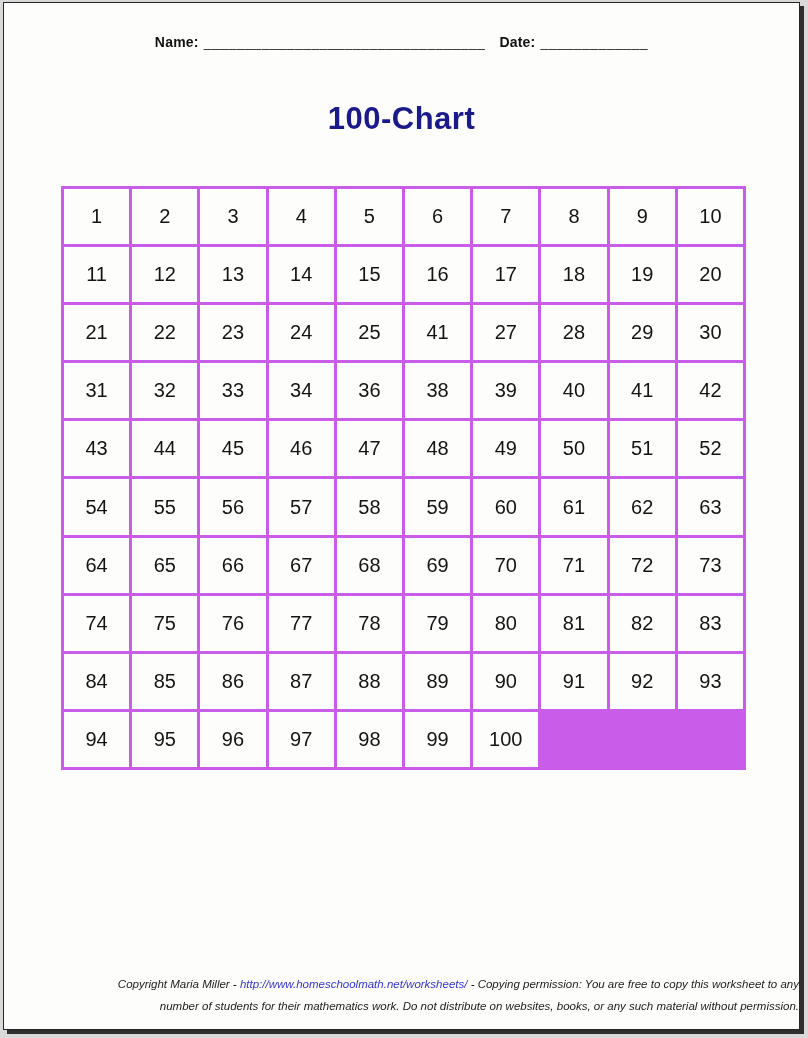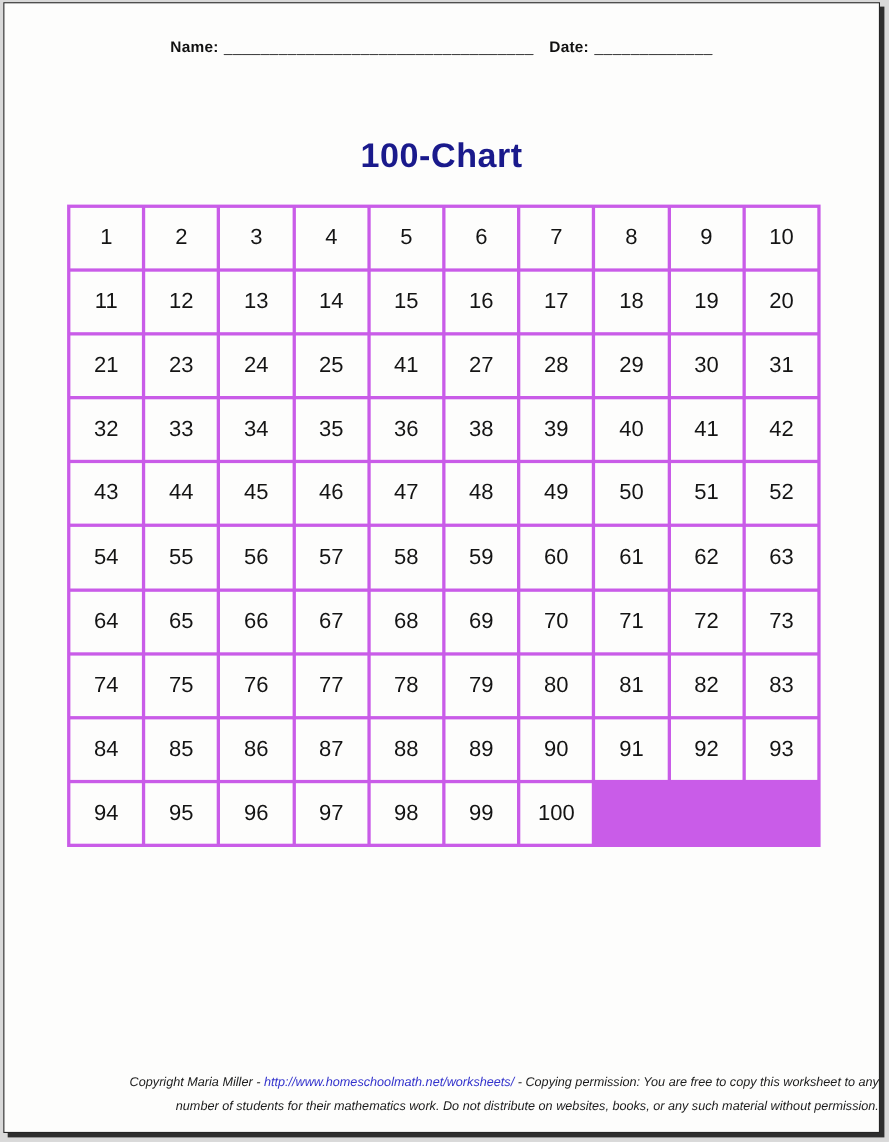--- a/index.html
+++ b/index.html
@@ -41,21 +41,20 @@
   .title {
     position: absolute;
     top: 98px;
     left: 0;
     width: 100%;
     text-align: center;
     font-size: 31px;
     font-weight: bold;
     color: #1a1a8c;
     letter-spacing: 0.5px;
-    margin-top: 23px;
   }
   .grid {
     position: absolute;
     left: 57px;
     top: 183px;
     width: 685px;
     height: 584px;
     box-sizing: border-box;
     background: #c95ce8;
     padding: 3px;
@@ -122,33 +121,33 @@
       <div class="cell">12</div>
       <div class="cell">13</div>
       <div class="cell">14</div>
       <div class="cell">15</div>
       <div class="cell">16</div>
       <div class="cell">17</div>
       <div class="cell">18</div>
       <div class="cell">19</div>
       <div class="cell">20</div>
       <div class="cell">21</div>
+      <div class="cell">22</div>
       <div class="cell">23</div>
       <div class="cell">24</div>
       <div class="cell">25</div>
       <div class="cell">41</div>
       <div class="cell">27</div>
       <div class="cell">28</div>
       <div class="cell">29</div>
       <div class="cell">30</div>
       <div class="cell">31</div>
       <div class="cell">32</div>
       <div class="cell">33</div>
       <div class="cell">34</div>
-      <div class="cell">35</div>
       <div class="cell">36</div>
       <div class="cell">38</div>
       <div class="cell">39</div>
       <div class="cell">40</div>
       <div class="cell">41</div>
       <div class="cell">42</div>
       <div class="cell">43</div>
       <div class="cell">44</div>
       <div class="cell">45</div>
       <div class="cell">46</div>

